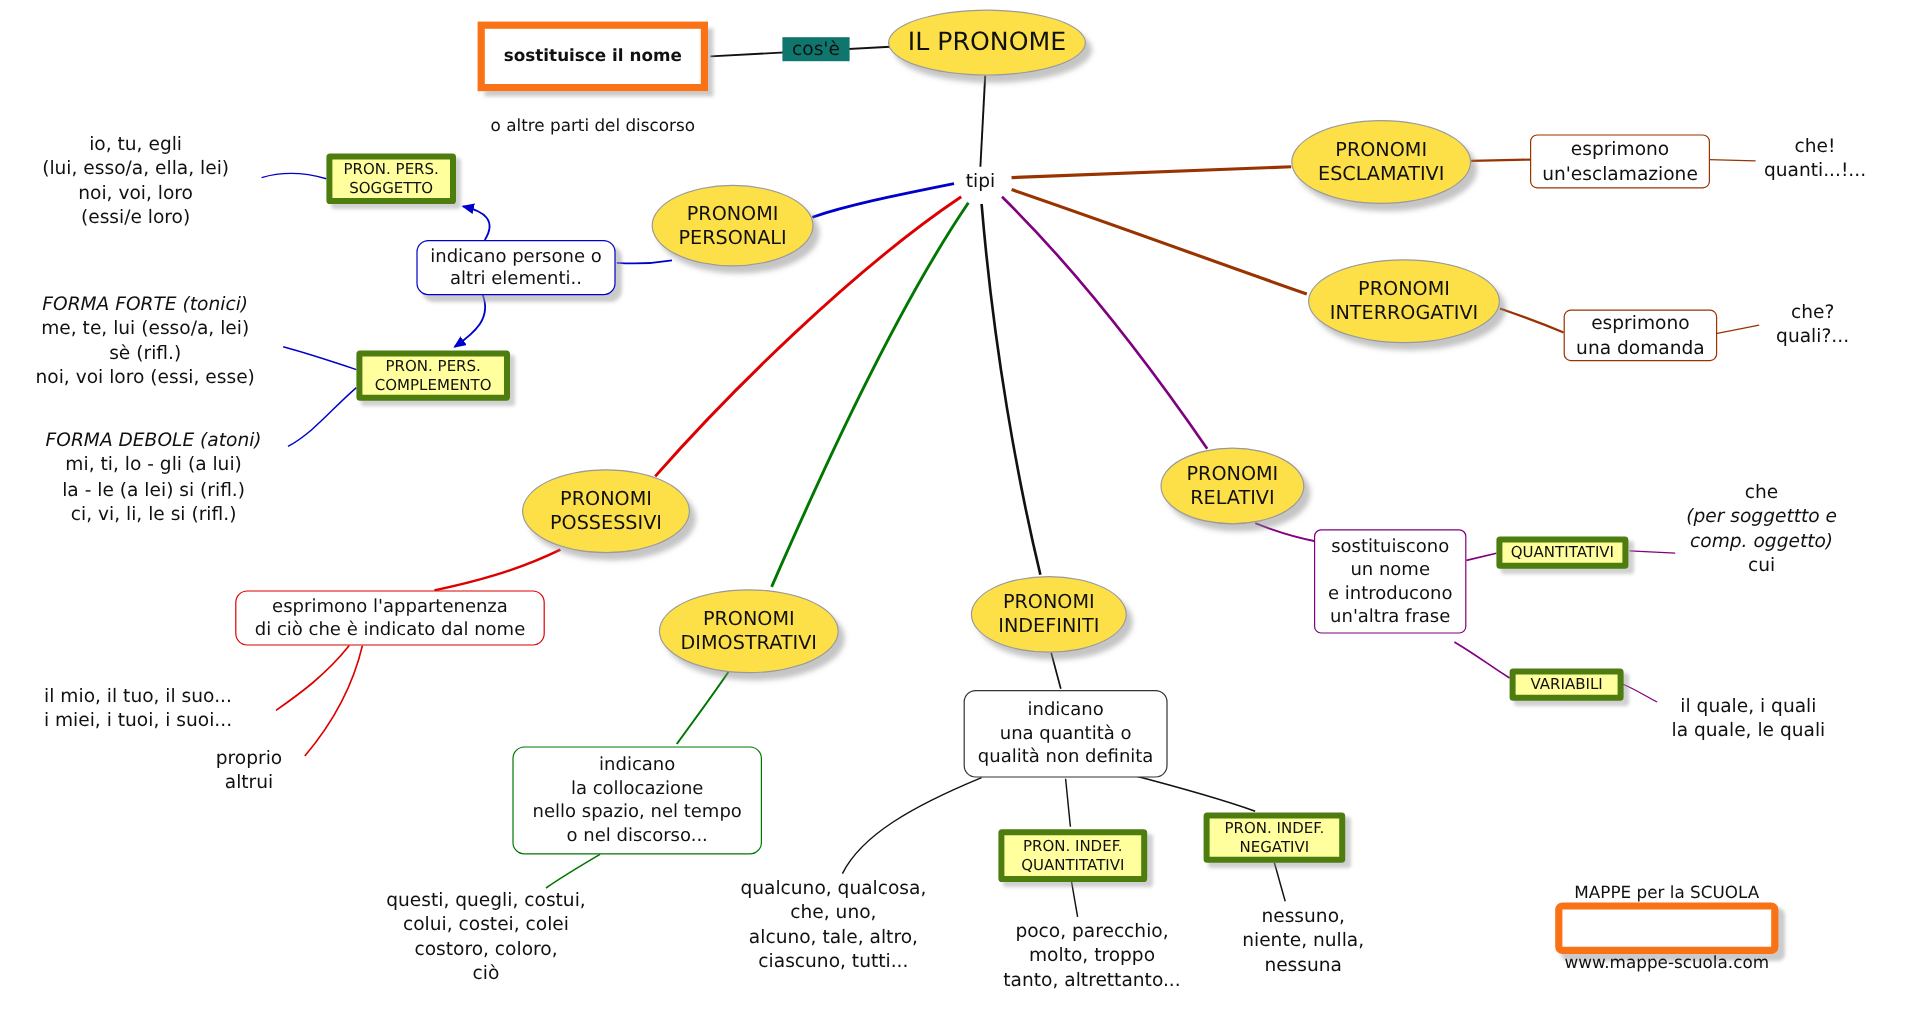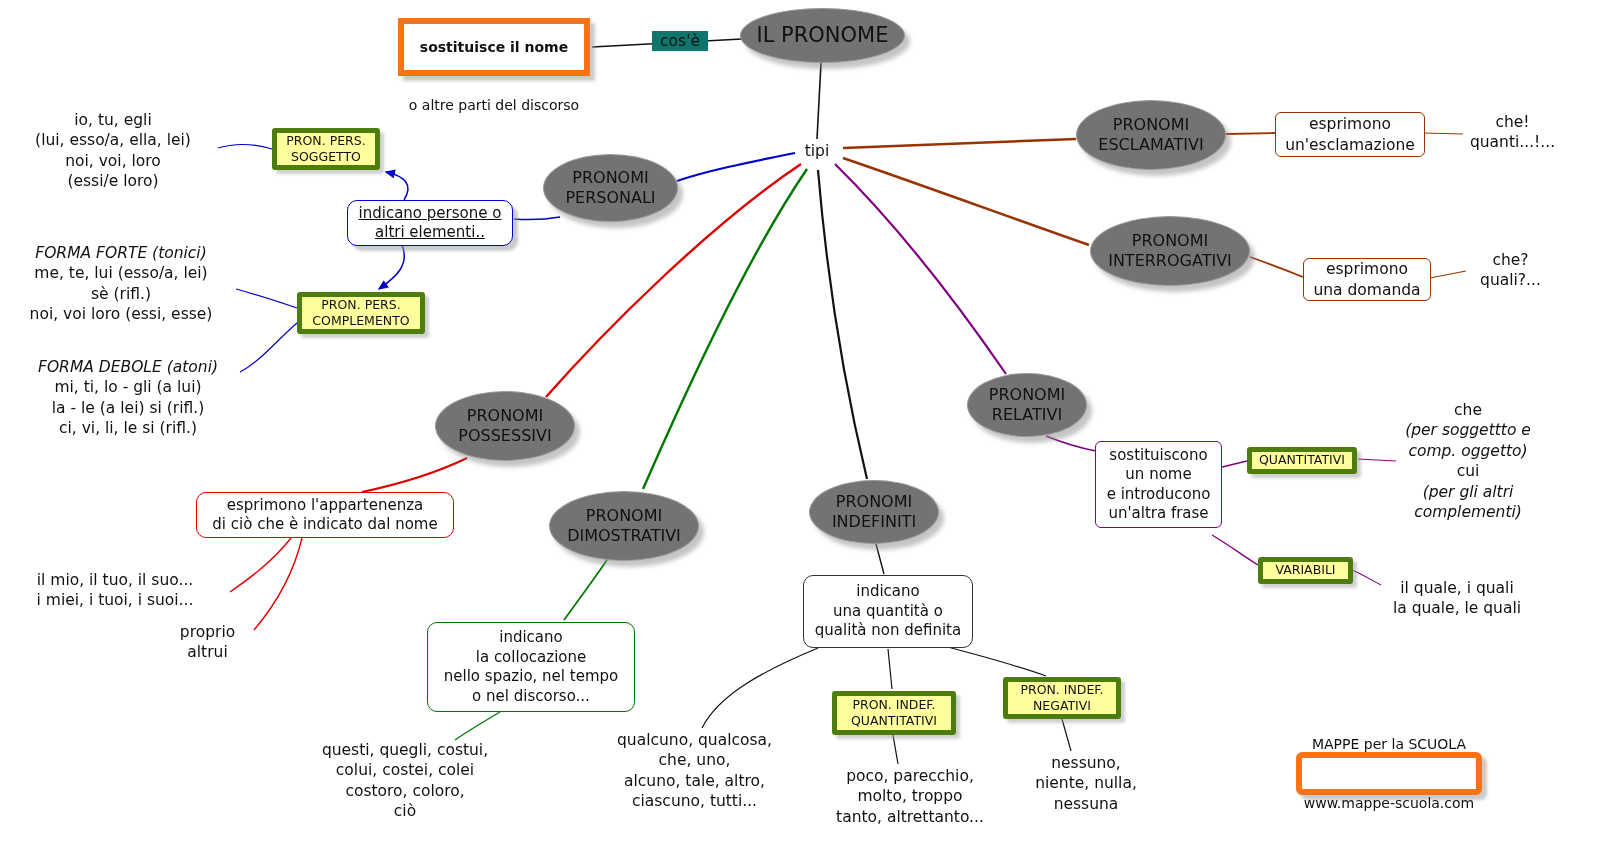--- a/index.html
+++ b/index.html
@@ -2,34 +2,34 @@
 <html><head>
 <meta charset="utf-8">
 <style>
   * { box-sizing: border-box; margin: 0; padding: 0; }
   html,body { background:#ffffff; }
   body { font-family:"DejaVu Sans","Liberation Sans",sans-serif; color:#111; }
   #map { position:relative; width:1600px; height:855px; background:#fff; overflow:hidden; }
   #lines { position:absolute; left:0; top:0; z-index:0; }
   .abs { position:absolute; z-index:1; }
   .ml { white-space:pre-line; }
-  .ellipse { background:#737373; border:1px solid #9a9a9a; border-radius:50%;
+  .ellipse { background:#fde047; border:1px solid #9a9a9a; border-radius:50%;
              display:flex; align-items:center; justify-content:center; text-align:center;
              font-size:16px; line-height:1.25; box-shadow:5px 6px 4px rgba(140,140,140,.5); }
   .ybox { background:#ffff9e; border:5px solid #4d7c0f; border-radius:3px;
           display:flex; align-items:center; justify-content:center; text-align:center;
           font-size:12.5px; line-height:1.3; box-shadow:4px 4px 3px rgba(150,150,150,.45); }
   .note { background:#fff; display:flex; flex-direction:column; align-items:center; justify-content:center;
           text-align:center; font-size:15px; line-height:1.3; }
   .txt { font-size:15.5px; line-height:1.32; text-align:center; }
   .it { font-style:italic; }
   .b  { font-weight:bold; }
   .shadow { box-shadow:5px 5px 3px rgba(160,160,160,.55); }
   .r10 { border-radius:10px; }
-  .blue-b  { border:1.5px solid #0000cc;text-decoration:underline; }
+  .blue-b  { border:1.5px solid #0000cc; }
   .red-b   { border:1.5px solid #dd0000; }
   .green-b { border:1.5px solid #007700; }
   .black-b { border:1.3px solid #333333; }
   .purple-b{ border:1.5px solid #800080; }
   .brown-b { border:1.5px solid #993300; }
   .gray-b  { border:6px solid #f97316;gap:40px; }
 </style>
 </head>
 <body>
 
@@ -163,22 +163,20 @@
   <div class="abs note purple-b ml" style="left:1095px;top:441px;width:127px;height:87px;border-radius:6px">sostituiscono
 un nome
 e introducono
 un'altra frase</div>
   <div class="abs ybox" style="left:1247px;top:447px;width:110px;height:27px">QUANTITATIVI</div>
   <div class="abs txt" style="left:1388px;top:400px;width:160px">
     <div>che</div>
     <div class="it ml">(per soggettto e
 comp. oggetto)</div>
     <div>cui</div>
-    <div class="it ml">(per gli altri
-complementi)</div>
   </div>
   <div class="abs ybox" style="left:1258px;top:557px;width:95px;height:27px">VARIABILI</div>
   <div class="abs txt ml" style="left:1372px;top:578px;width:170px">il quale, i quali
 la quale, le quali</div>
 
   <div class="abs ellipse ml" style="left:1076px;top:100px;width:150px;height:70px">PRONOMI
 ESCLAMATIVI</div>
   <div class="abs note brown-b ml" style="left:1275px;top:112px;width:150px;height:45px;border-radius:6px;font-size:15.5px">esprimono
 un'esclamazione</div>
   <div class="abs txt ml" style="left:1450px;top:112px;width:125px">che!

